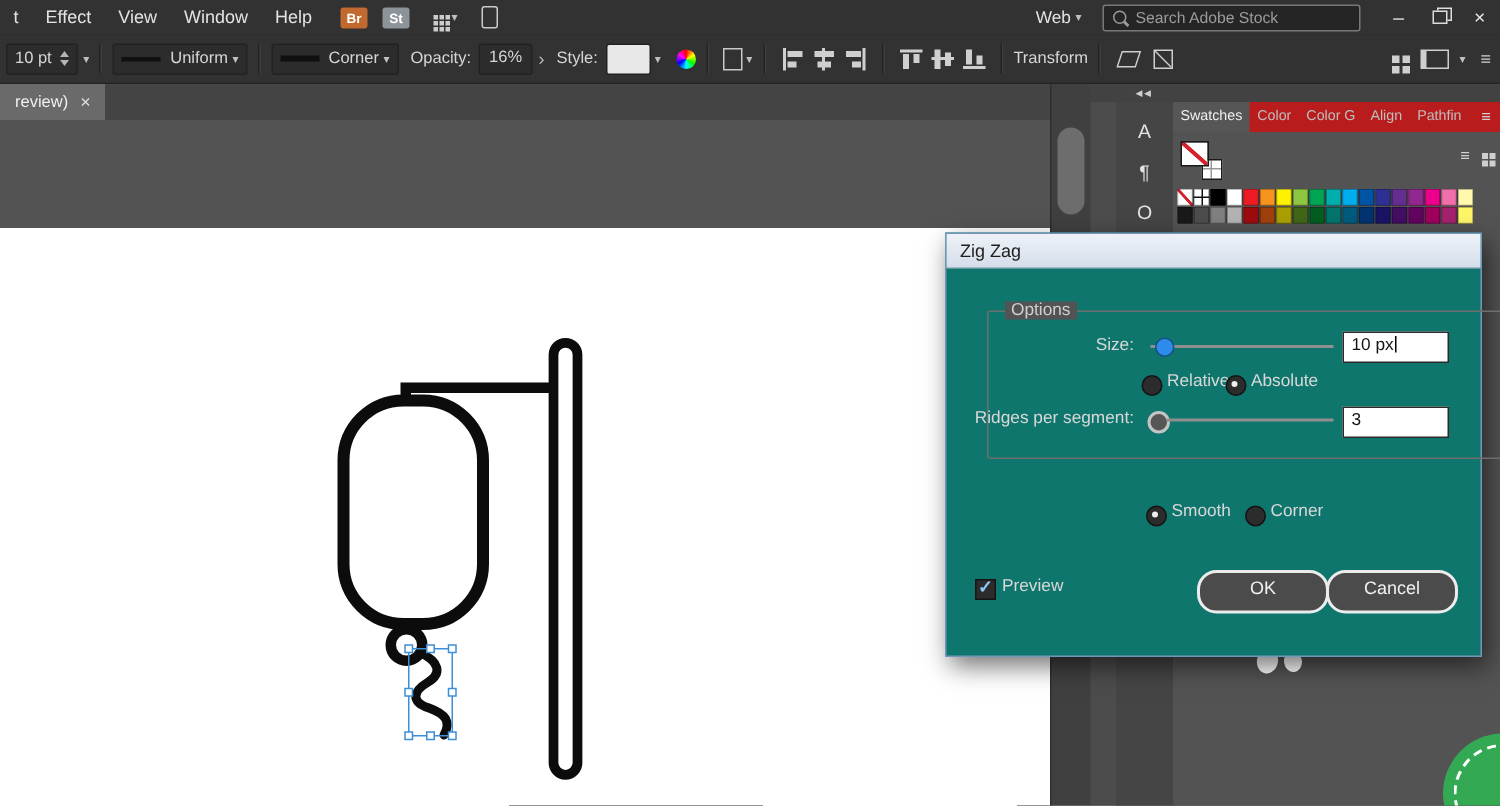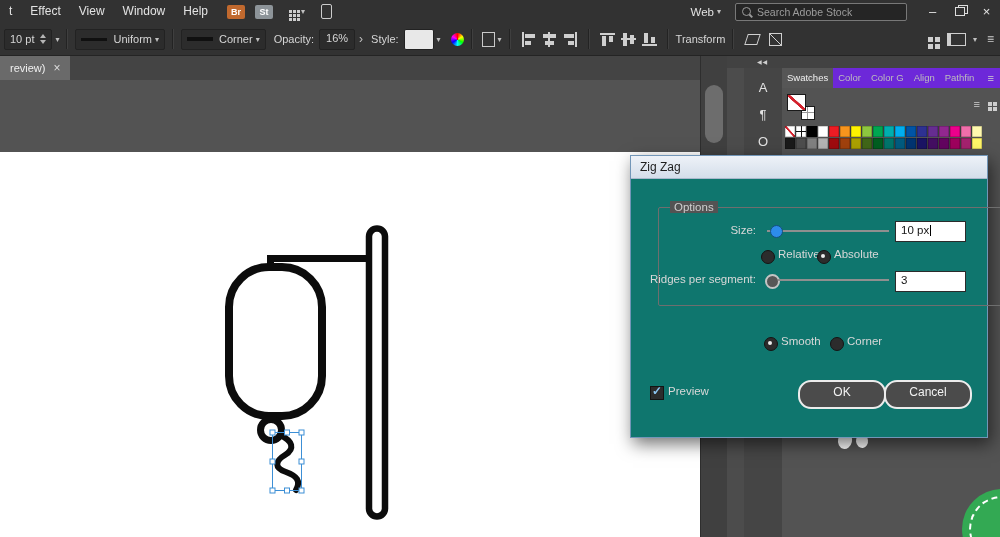--- a/index.html
+++ b/index.html
@@ -93,21 +93,21 @@
                border-left:1px solid #2e2e2e;z-index:3;}
   .thumb{position:absolute;left:4px;top:30px;width:18px;height:58px;background:#6d6d6d;border-radius:9px;}
   .dock{position:absolute;left:727px;top:55px;width:273px;height:482px;background:#4c4c4c;z-index:3;}
   .dock-header{position:absolute;left:0;top:0;width:273px;height:13px;background:#424242;}
   .collapse{position:absolute;left:30px;top:3px;font-size:6px;letter-spacing:1px;color:#cfcfcf;}
   .icon-col{position:absolute;left:17px;top:13px;width:38px;height:469px;background:#454545;
             border-right:1px solid #3a3a3a;padding-top:8px;}
   .cicon{width:38px;height:23px;display:flex;align-items:center;justify-content:center;
          color:#e2e2e2;font-size:13px;margin-bottom:4px;}
   .panel{position:absolute;left:55px;top:13px;width:218px;height:469px;background:#535353;}
-  .ptabs{display:flex;align-items:stretch;height:20px;background:#6d28d9;font-size:9.5px;color:#bdbdbd;}
+  .ptabs{display:flex;align-items:stretch;height:20px;background:#b91c1c;font-size:9.5px;color:#bdbdbd;}
   .ptab{padding:0 5px;line-height:20px;white-space:nowrap;overflow:hidden;}
   .ptab.active{background:#565656;color:#f0f0f0;}
   .pmenu{margin-left:auto;padding:0 6px;line-height:20px;color:#cfcfcf;font-size:11px;}
   .pcontent{position:relative;height:449px;background:#535353;}
   .proxy{position:absolute;left:5px;top:6px;width:28px;height:26px;}
   .proxy .back{position:absolute;right:0;bottom:0;width:12px;height:12px;border:1px solid #1a1a1a;
                background-color:#fff;background-image:linear-gradient(#999,#999),linear-gradient(#999,#999);
                background-position:0 5px,5px 0;background-size:12px 1px,1px 12px;background-repeat:no-repeat;}
   .proxy .front{position:absolute;left:0;top:0;width:17px;height:15px;border:1px solid #1a1a1a;
                 background:linear-gradient(to top right,#fff 43%,var(--none_red) 45%,var(--none_red) 55%,#fff 57%);}

